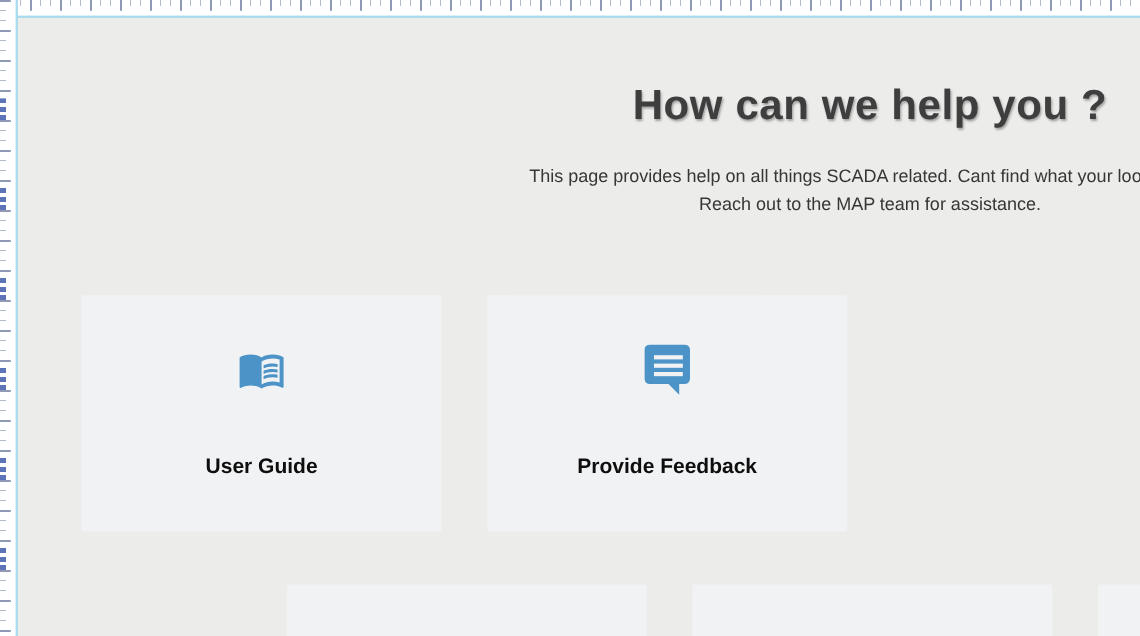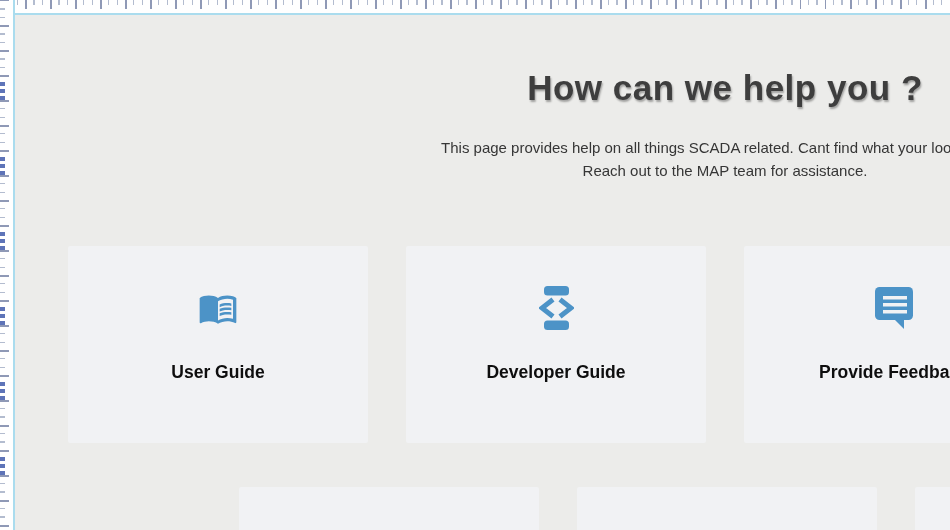--- a/index.html
+++ b/index.html
@@ -110,21 +110,21 @@
     cursor: pointer;
   }
   .icon-wrap {
     margin-top: 40px;
     height: 44px;
     display: flex;
     align-items: center;
     justify-content: center;
   }
   .card-label {
-    margin-top: 32px;
+    margin-top: 48px;
     font-size: 17.5px;
     font-weight: bold;
     color: #0e0e0e;
     white-space: nowrap;
   }
 </style>
 </head>
 <body>
 
 <div class="page">
@@ -145,31 +145,20 @@
             <path d="M21 5c-1.11-.35-2.33-.5-3.5-.5-1.95 0-4.05.4-5.5 1.5-1.45-1.1-3.55-1.5-5.5-1.5S2.45 4.9 1 6v14.65c0 .25.25.5.5.5.1 0 .15-.05.25-.05C3.1 20.45 5.05 20 6.5 20c1.95 0 4.05.4 5.5 1.5 1.35-.85 3.8-1.5 5.5-1.5 1.65 0 3.35.3 4.75 1.05.1.05.15.05.25.05.25 0 .5-.25.5-.5V6c-.6-.45-1.25-.75-2-1zm0 13.5c-1.1-.35-2.3-.5-3.5-.5-1.7 0-4.15.65-5.5 1.5V8c1.35-.85 3.8-1.5 5.5-1.5 1.2 0 2.4.15 3.5.5v11.5z"></path>
             <path d="M17.5 10.5c.88 0 1.73.09 2.5.26V9.24c-.79-.15-1.64-.24-2.5-.24-1.7 0-3.24.29-4.5.83v1.66c1.13-.64 2.7-.99 4.5-.99z"></path>
             <path d="M13 12.49v1.66c1.13-.64 2.7-.99 4.5-.99.88 0 1.73.09 2.5.26v-1.52c-.79-.15-1.64-.24-2.5-.24-1.7 0-3.24.3-4.5.83z"></path>
             <path d="M17.5 14.33c-1.7 0-3.24.29-4.5.83v1.66c1.13-.64 2.7-.99 4.5-.99.88 0 1.73.09 2.5.26v-1.52c-.79-.16-1.64-.24-2.5-.24z"></path>
           </g>
         </svg>
       </div>
       <div class="card-label">User Guide</div>
     </div>
 
-    <div class="card">
-      <div class="icon-wrap">
-        <svg width="35" height="44" viewBox="0 0 35 44" aria-hidden="true">
-          <rect x="5" y="0" width="25" height="9.5" rx="3.5" fill="#4c93c7"></rect>
-          <rect x="5" y="34.5" width="25" height="9.5" rx="3.5" fill="#4c93c7"></rect>
-          <polyline points="14,13.5 3,22 14,30.5" fill="none" stroke="#4c93c7" stroke-width="5"></polyline>
-          <polyline points="21,13.5 32,22 21,30.5" fill="none" stroke="#4c93c7" stroke-width="5"></polyline>
-        </svg>
-      </div>
-      <div class="card-label">Developer Guide</div>
-    </div>
 
     <div class="card">
       <div class="icon-wrap">
         <svg width="38" height="43" viewBox="0 0 38 43" aria-hidden="true">
           <rect x="0" y="0" width="38" height="33" rx="4.5" fill="#4c93c7"></rect>
           <path d="M18 31 L29 31 L29 42 Z" fill="#4c93c7"></path>
           <rect x="8" y="9" width="24" height="3.5" fill="#f1f2f4"></rect>
           <rect x="8" y="16" width="24" height="3.5" fill="#f1f2f4"></rect>
           <rect x="8" y="23" width="24" height="3.5" fill="#f1f2f4"></rect>
         </svg>

